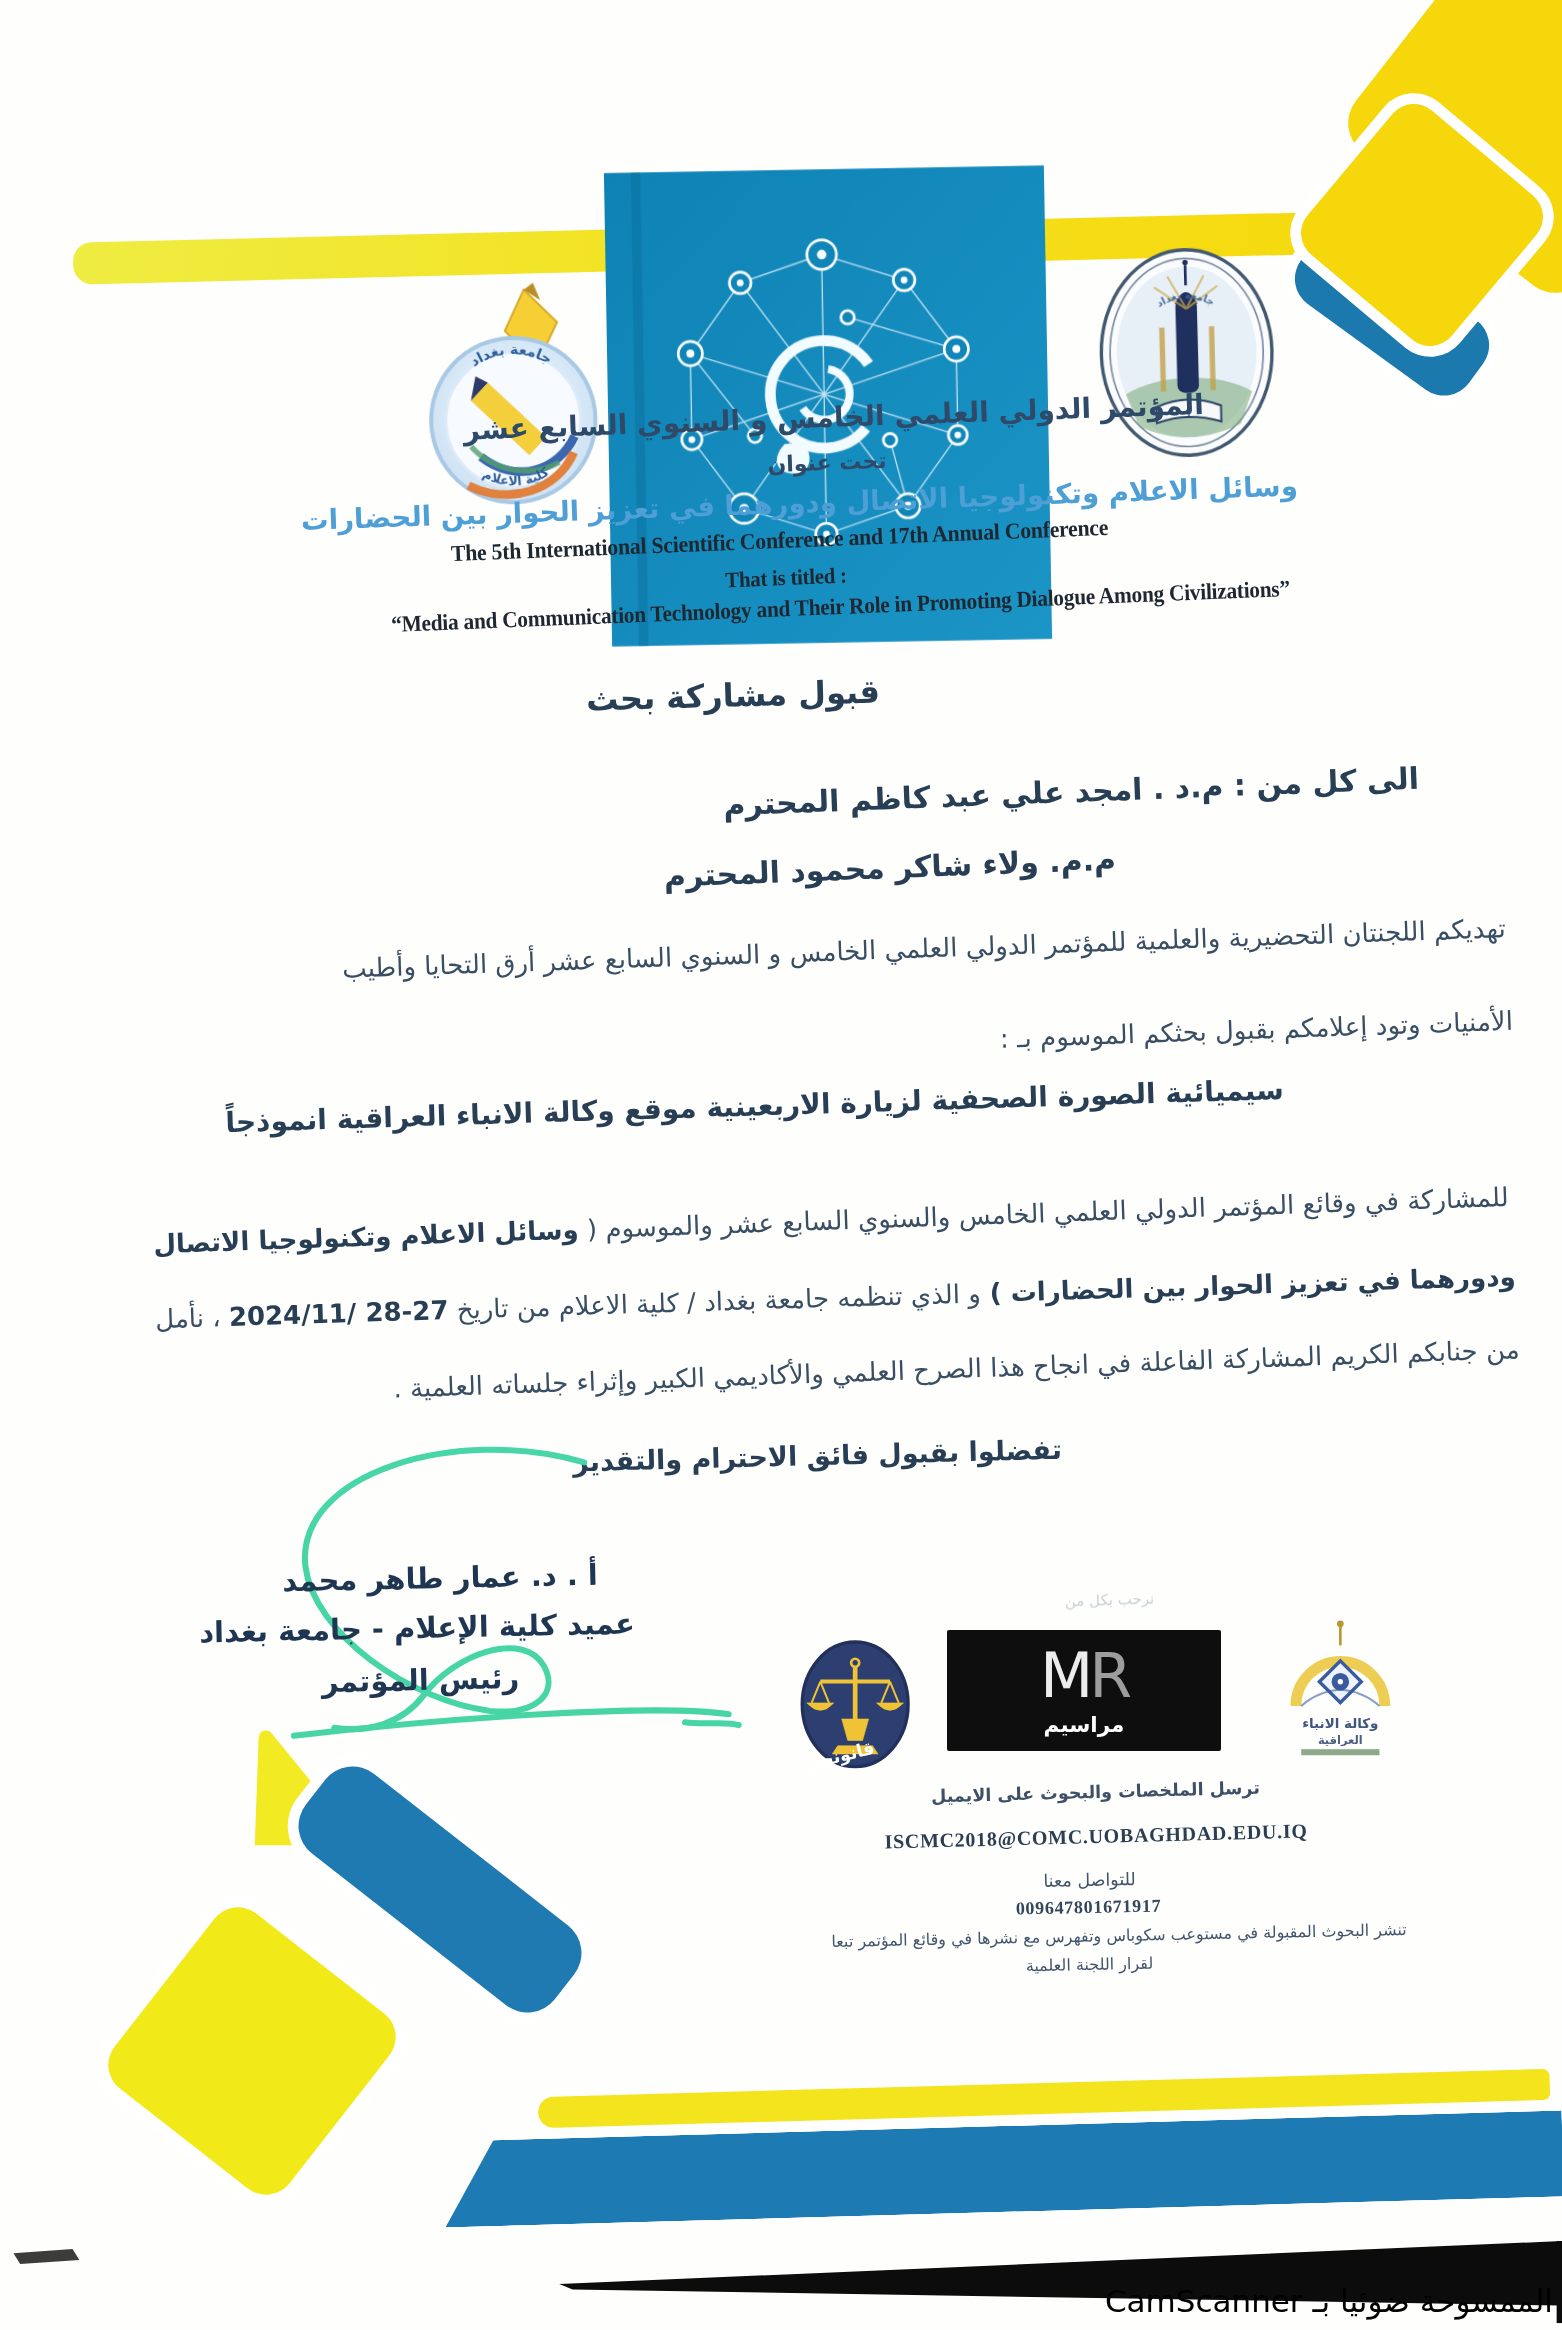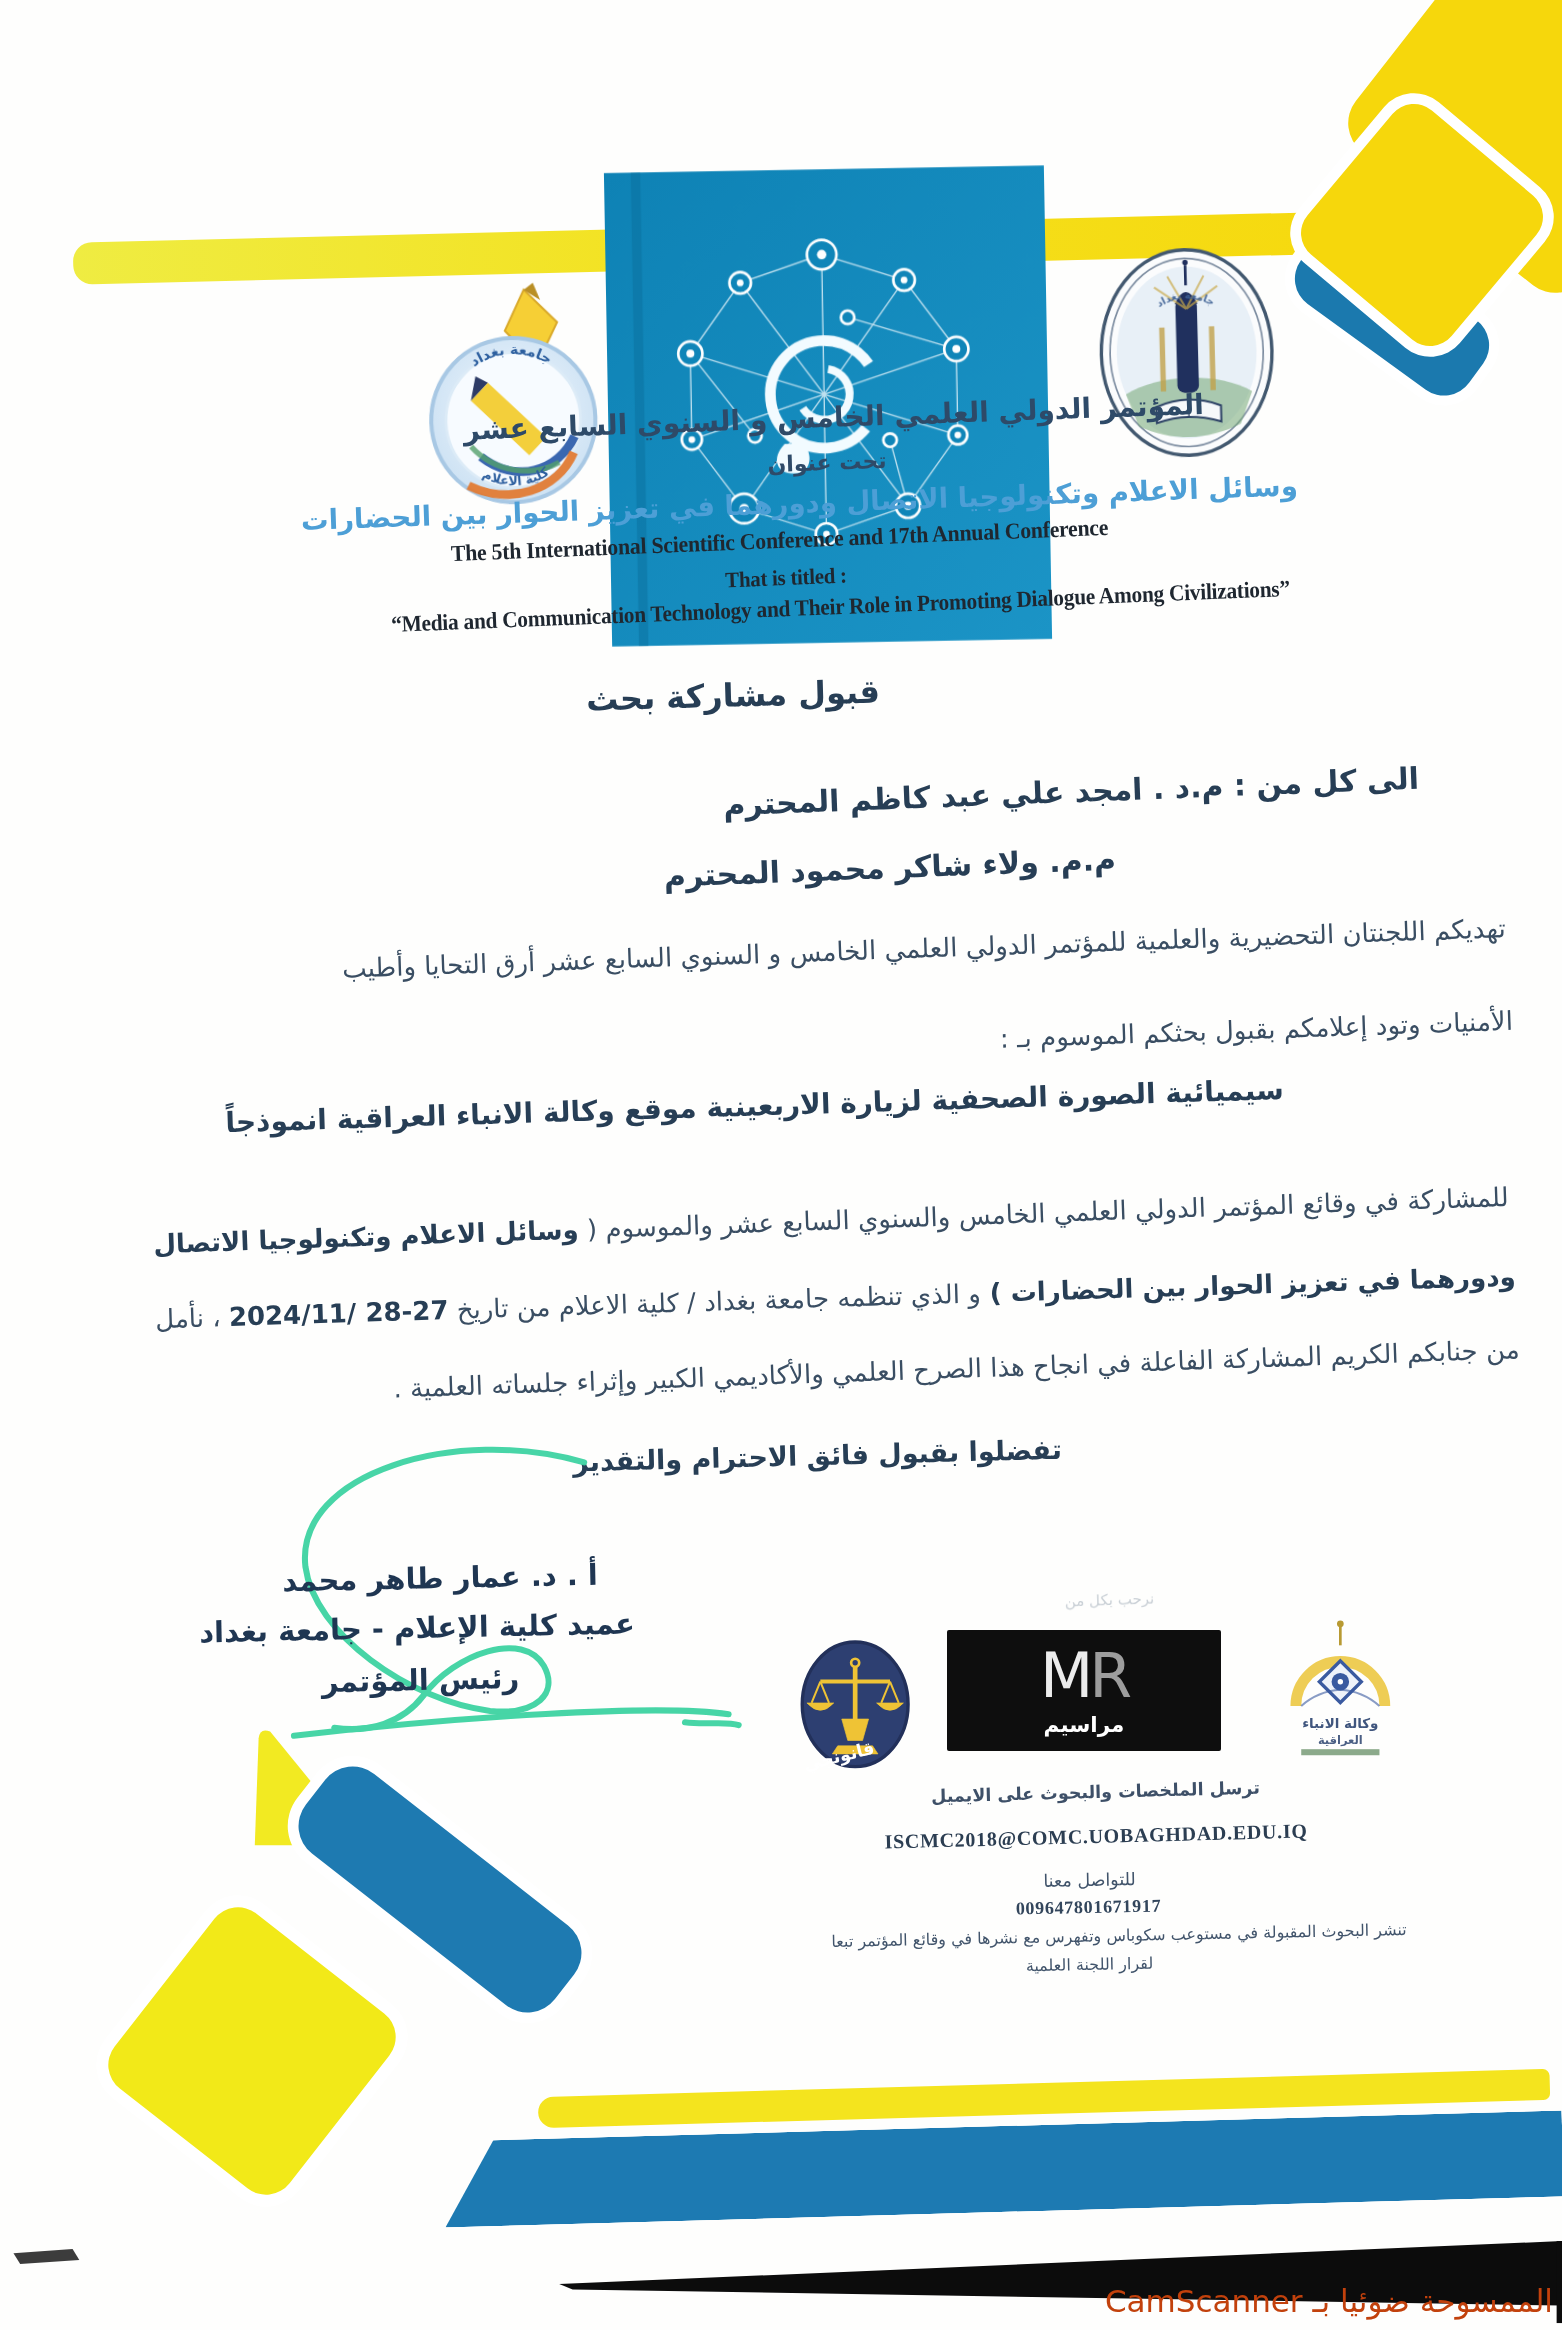--- a/index.html
+++ b/index.html
@@ -248,16 +248,16 @@
               font-weight:bold;letter-spacing:0.7px;transform:rotate(-1.2deg);z-index:5;">009647801671917</div>
   <div class="abs ar nw ctr" style="left:773px;top:1926px;width:692px;font-size:16px;color:#41546b;transform:rotate(-1.2deg);z-index:5;">تنشر البحوث المقبولة في مستوعب سكوباس وتفهرس مع نشرها في وقائع المؤتمر  تبعا</div>
   <div class="abs ar nw ctr" style="left:955px;top:1955px;width:269px;font-size:16px;color:#41546b;transform:rotate(-1.2deg);z-index:5;">لقرار اللجنة العلمية</div>
 
   <svg class="abs" style="left:0;top:0;z-index:8;" width="1562" height="2330" viewBox="0 0 2324 3466">
     <polygon points="832,3398 2324,3334 2324,3430 852,3406" fill="#0c0c0c"></polygon>
     <rect x="2316" y="3334" width="8" height="122" fill="#0c0c0c"></rect>
     <polygon points="20,3352 108,3346 118,3362 30,3368" fill="#1a1a1a" opacity=".85"></polygon>
   </svg>
 
-  <div class="abs ar nw rgt" style="left:867px;top:2283px;width:686px;font-size:31px;color:#c2410c;z-index:9;">الممسوحة ضوئيا بـ CamScanner</div>
+  <div class="abs ar nw rgt" style="left:867px;top:2283px;width:686px;font-size:31px;color:#000000;z-index:9;">الممسوحة ضوئيا بـ CamScanner</div>
 
 </div>
 
 
 </body></html>

